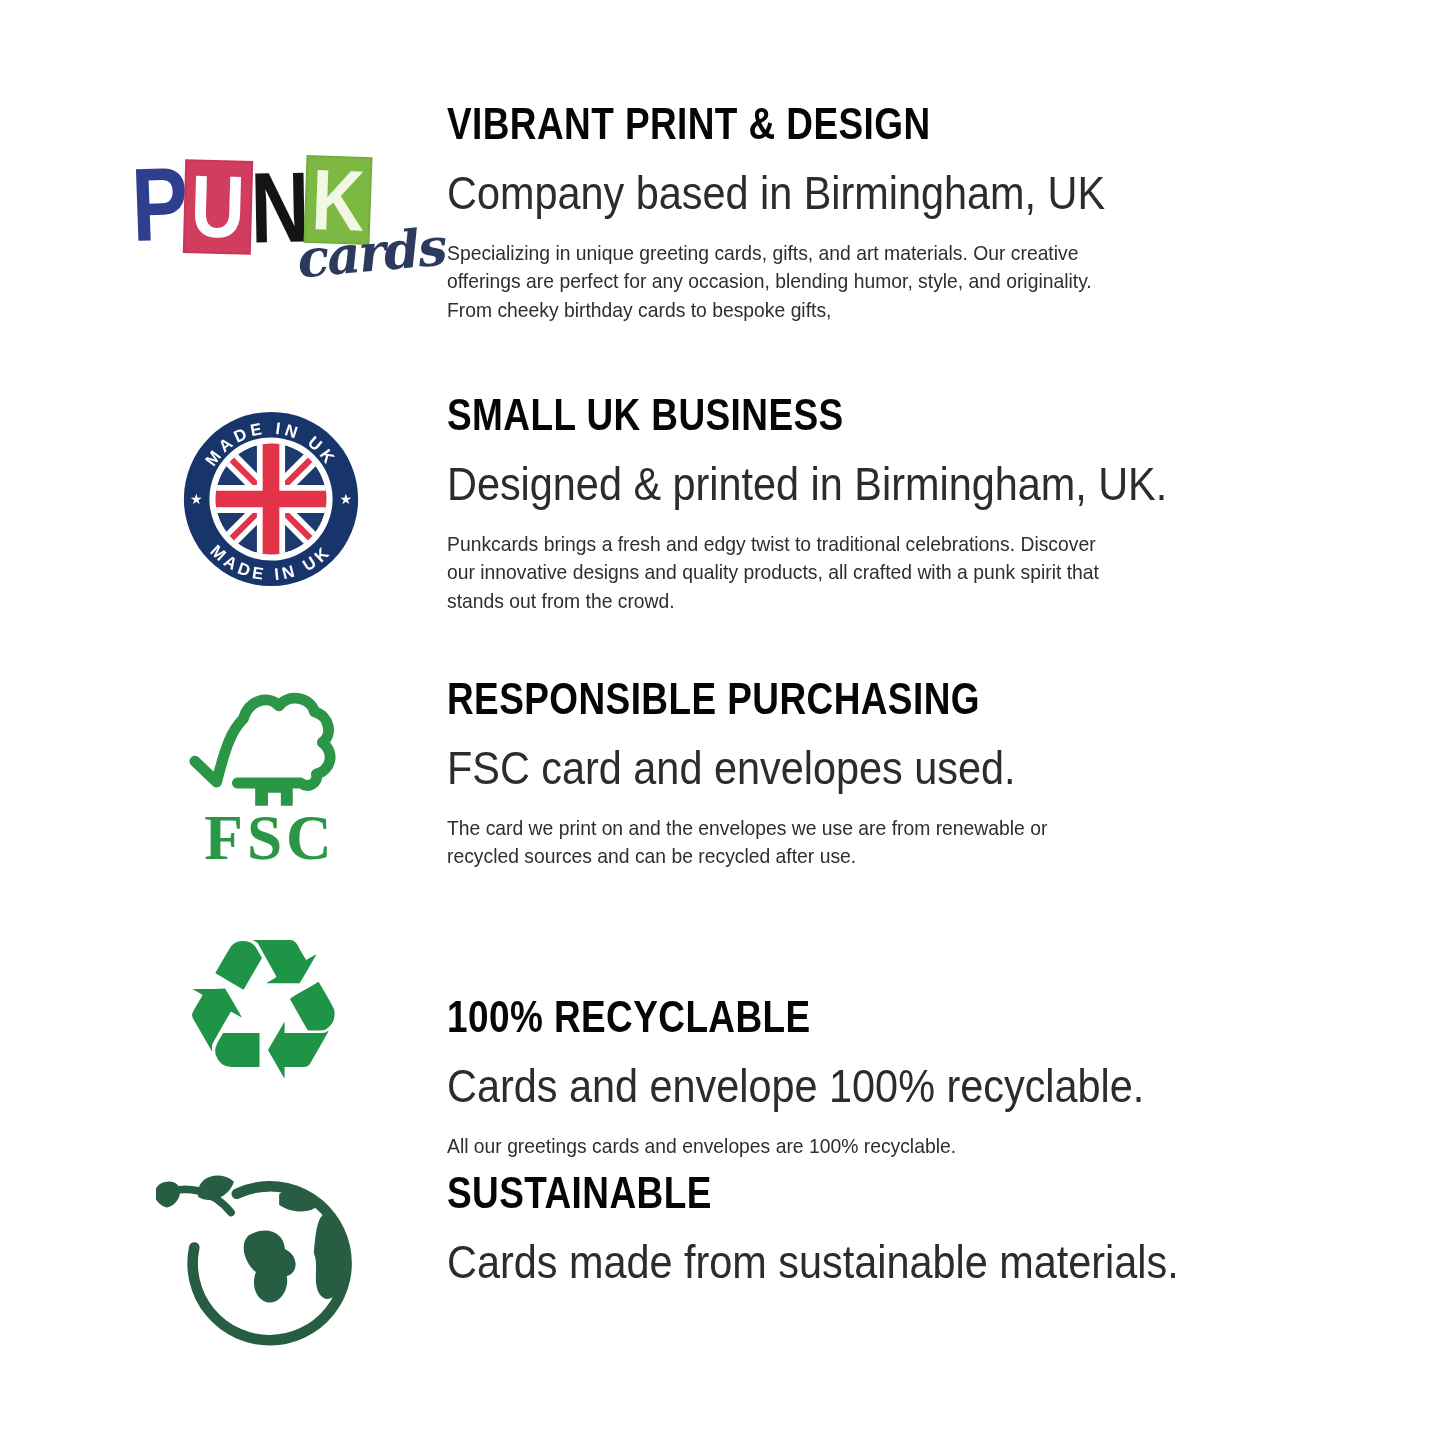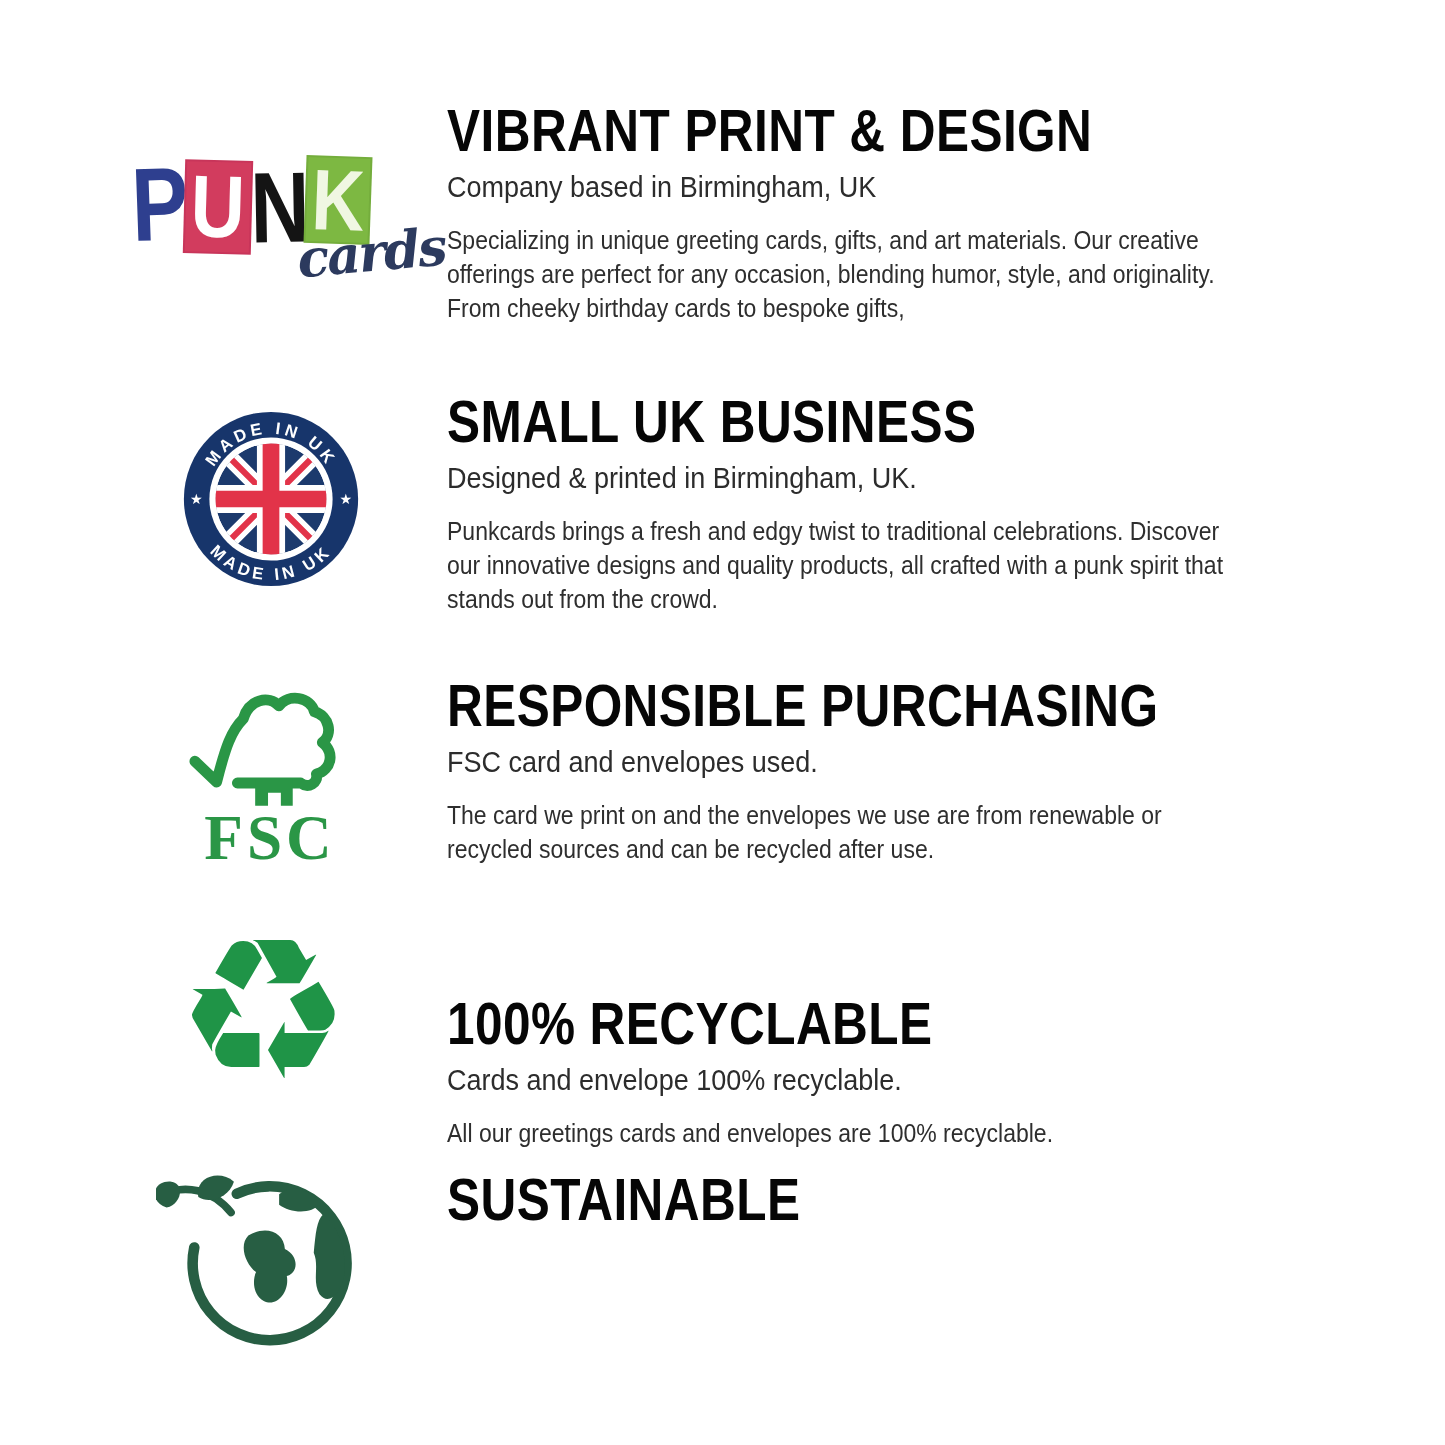--- a/index.html
+++ b/index.html
@@ -1,26 +1,26 @@
 <!DOCTYPE html>
 <html><head>
 <meta charset="utf-8">
 <style>
   html,body{margin:0;padding:0;background:#ffffff;}
   #canvas{position:relative;width:1445px;height:1445px;background:#ffffff;overflow:hidden;
           font-family:"Liberation Sans",sans-serif;}
 
   
   .sect{position:absolute;left:447px;width:920px;}
-  .h{font-size:59px;font-weight:bold;color:#060606;line-height:1.05;}
+  .h{font-size:44px;font-weight:bold;color:#060606;line-height:1.05;}
   .h>span{display:inline-block;transform:scaleX(0.84);transform-origin:0 50%;white-space:nowrap;
           letter-spacing:0.5px;}
-  .sub{font-size:30px;font-weight:400;color:#2c2c2c;margin-top:7px;line-height:1.1;}
+  .sub{font-size:46px;font-weight:400;color:#2c2c2c;margin-top:21px;line-height:1.1;}
   .sub>span{display:inline-block;transform:scaleX(0.90);transform-origin:0 50%;white-space:nowrap;}
-  .body{font-size:25px;color:#2e2e2e;margin-top:20px;line-height:1.36;}
+  .body{font-size:21px;color:#2e2e2e;margin-top:20px;line-height:1.36;}
   .body>span{display:block;transform:scaleX(0.92);transform-origin:0 50%;white-space:nowrap;}
 
   
   .icon-abs{position:absolute;}
 
   
   #punk-logo{position:absolute;left:131px;top:150px;width:272px;height:130px;}
   .tile{position:absolute;display:flex;align-items:center;justify-content:center;
         font-weight:bold;line-height:1;}
   .tile-p{left:2px;top:10px;width:54px;height:88px;color:#2e3f8f;font-size:104px;
@@ -146,15 +146,16 @@
   <div class="sect" style="top:994px">
     <div class="h"><span>100% RECYCLABLE</span></div>
     <div class="sub"><span>Cards and envelope 100% recyclable.</span></div>
     <div class="body">
       <span>All our greetings cards and envelopes are 100% recyclable.</span>
     </div>
   </div>
 
   <div class="sect" style="top:1170px">
     <div class="h"><span>SUSTAINABLE</span></div>
+    <div class="sub"><span>Cards made from sustainable materials.</span></div>
   </div>
 
 </div>
 
 </body></html>

